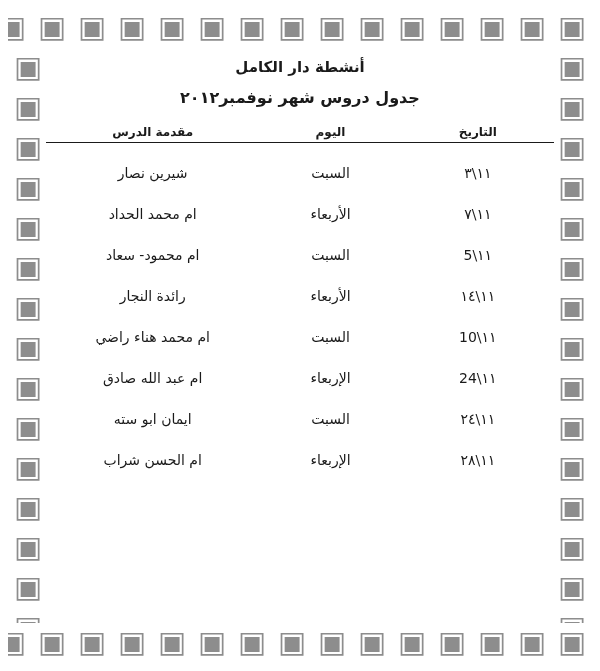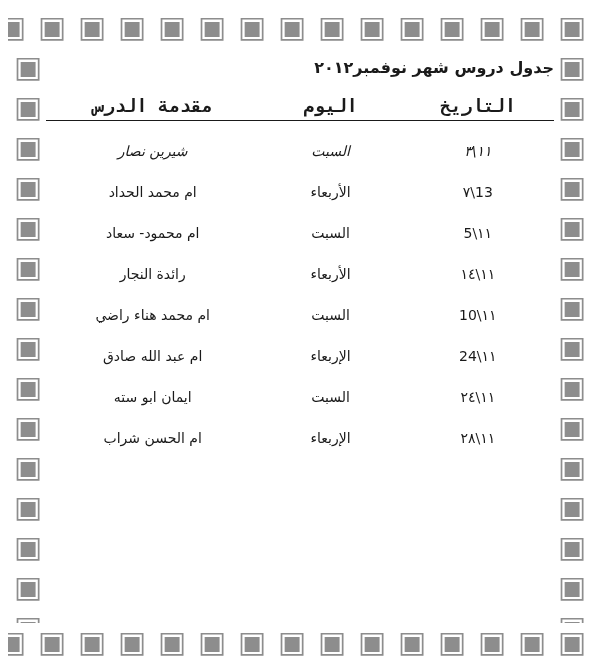--- a/index.html
+++ b/index.html
@@ -80,48 +80,47 @@
 
   .doc-title,
   .doc-subtitle {
     text-align: center;
     font-size: 15px;
     font-weight: 600;
     color: #1a1a1a;
     letter-spacing: 0;
   }
   .doc-title { margin-bottom: 12px; }
-  .doc-subtitle { margin-bottom: 18px; font-size: 16px; text-align: right; }
+  .doc-subtitle { margin-bottom: 18px; font-size: 16px; }
 
   table.schedule {
     width: 100%;
     border-collapse: collapse;
     table-layout: fixed;
   }
   table.schedule th {
-    font-size: 18px;
+    font-size: 12px;
     font-weight: 600;
     color: #1a1a1a;
     padding: 0 0 3px 0;
     border-bottom: 1.4px solid #1a1a1a;
     text-align: center;
-    font-family: Liberation Mono, monospace;
   }
   table.schedule th.col-date  { width: 30%; margin-top: 48px; }
   table.schedule th.col-day   { width: 28%; }
   table.schedule th.col-topic { width: 42%; }
 
   table.schedule td {
     font-size: 14px;
     color: #1a1a1a;
     text-align: center;
     padding: 13px 0 12px 0;
     vertical-align: middle;
   }
-  table.schedule tbody tr:first-child td { padding-top: 22px; font-style: italic; }
+  table.schedule tbody tr:first-child td { padding-top: 22px; }
 
   td.cell-date  { letter-spacing: 1px; }
   td.cell-topic { padding-left: 6px; }
 </style>
 </head>
 <body>
 
 <div class="page">
 
   <div class="frame">
@@ -312,39 +311,40 @@
           </div>
           <div class="tile">
             <span>▣</span>
           </div>
         </div>
     </div>
   </div>
 
   <div class="content">
 
+    <div class="doc-title">أنشطة دار الكامل</div>
 
     <div class="doc-subtitle">جدول دروس شهر نوفمبر٢٠١٢</div>
 
     <table class="schedule">
       <thead>
         <tr>
           <th class="col-date">التاريخ</th>
           <th class="col-day">اليوم</th>
           <th class="col-topic">مقدمة الدرس</th>
         </tr>
       </thead>
       <tbody id="schedule-body">
           <tr>
             <td class="cell-date">١١\٣</td>
             <td class="cell-day">السبت</td>
             <td class="cell-topic">شيرين نصار</td>
           </tr>
           <tr>
-            <td class="cell-date">13\٧</td>
+            <td class="cell-date">١١\٧</td>
             <td class="cell-day">الأربعاء</td>
             <td class="cell-topic">ام محمد الحداد</td>
           </tr>
           <tr>
             <td class="cell-date">١١\5</td>
             <td class="cell-day">السبت</td>
             <td class="cell-topic">ام محمود- سعاد</td>
           </tr>
           <tr>
             <td class="cell-date">١١\١٤</td>

